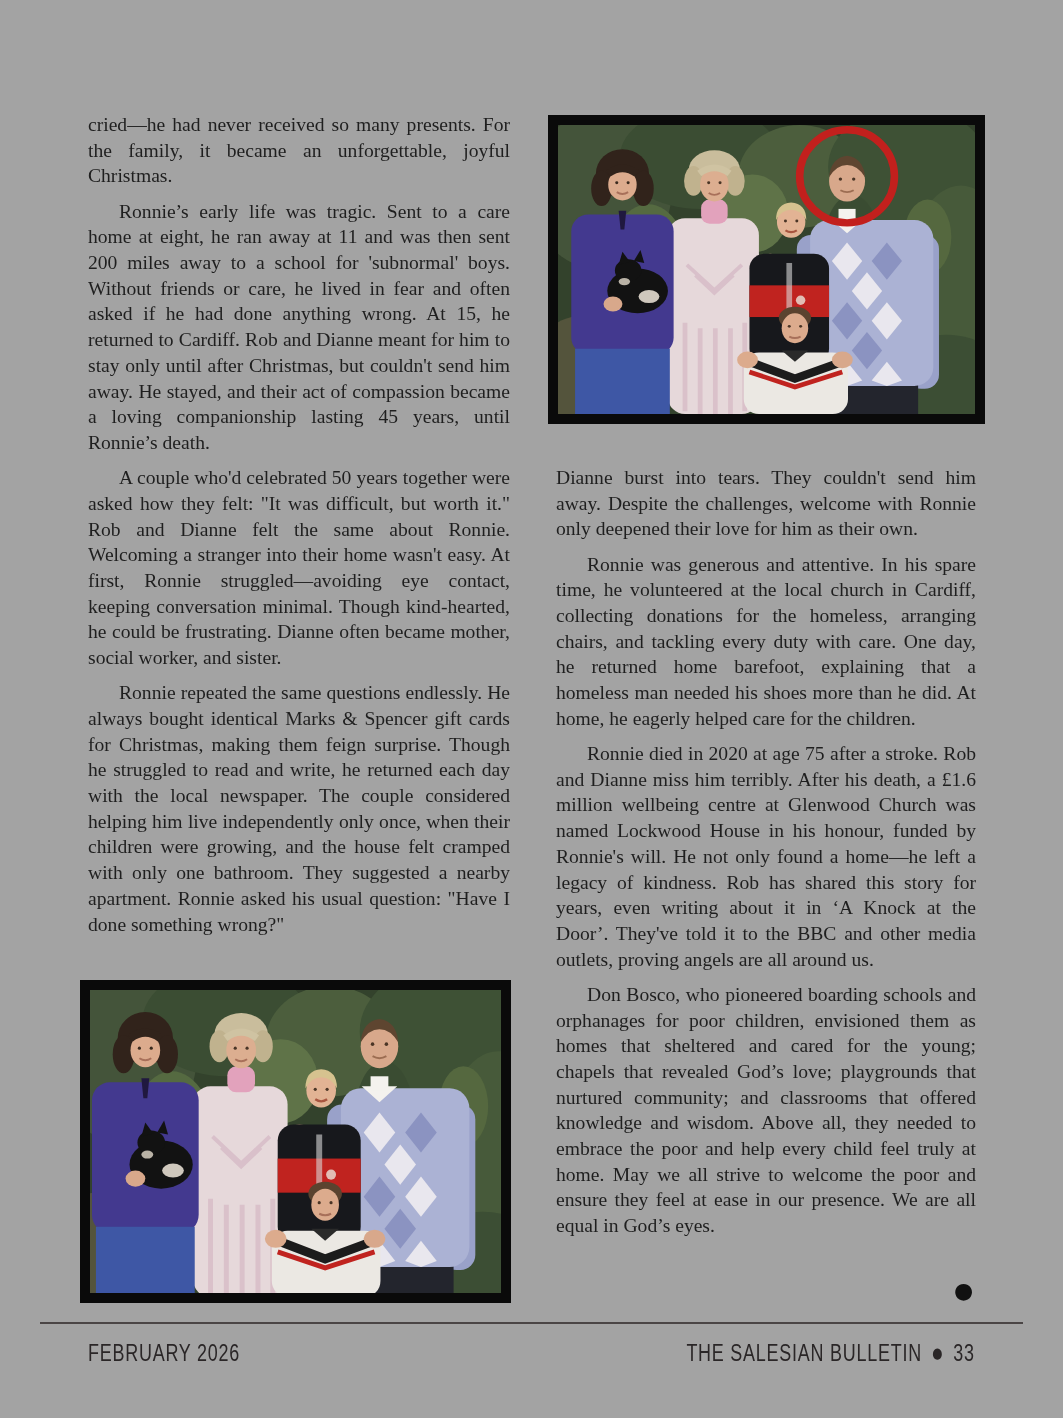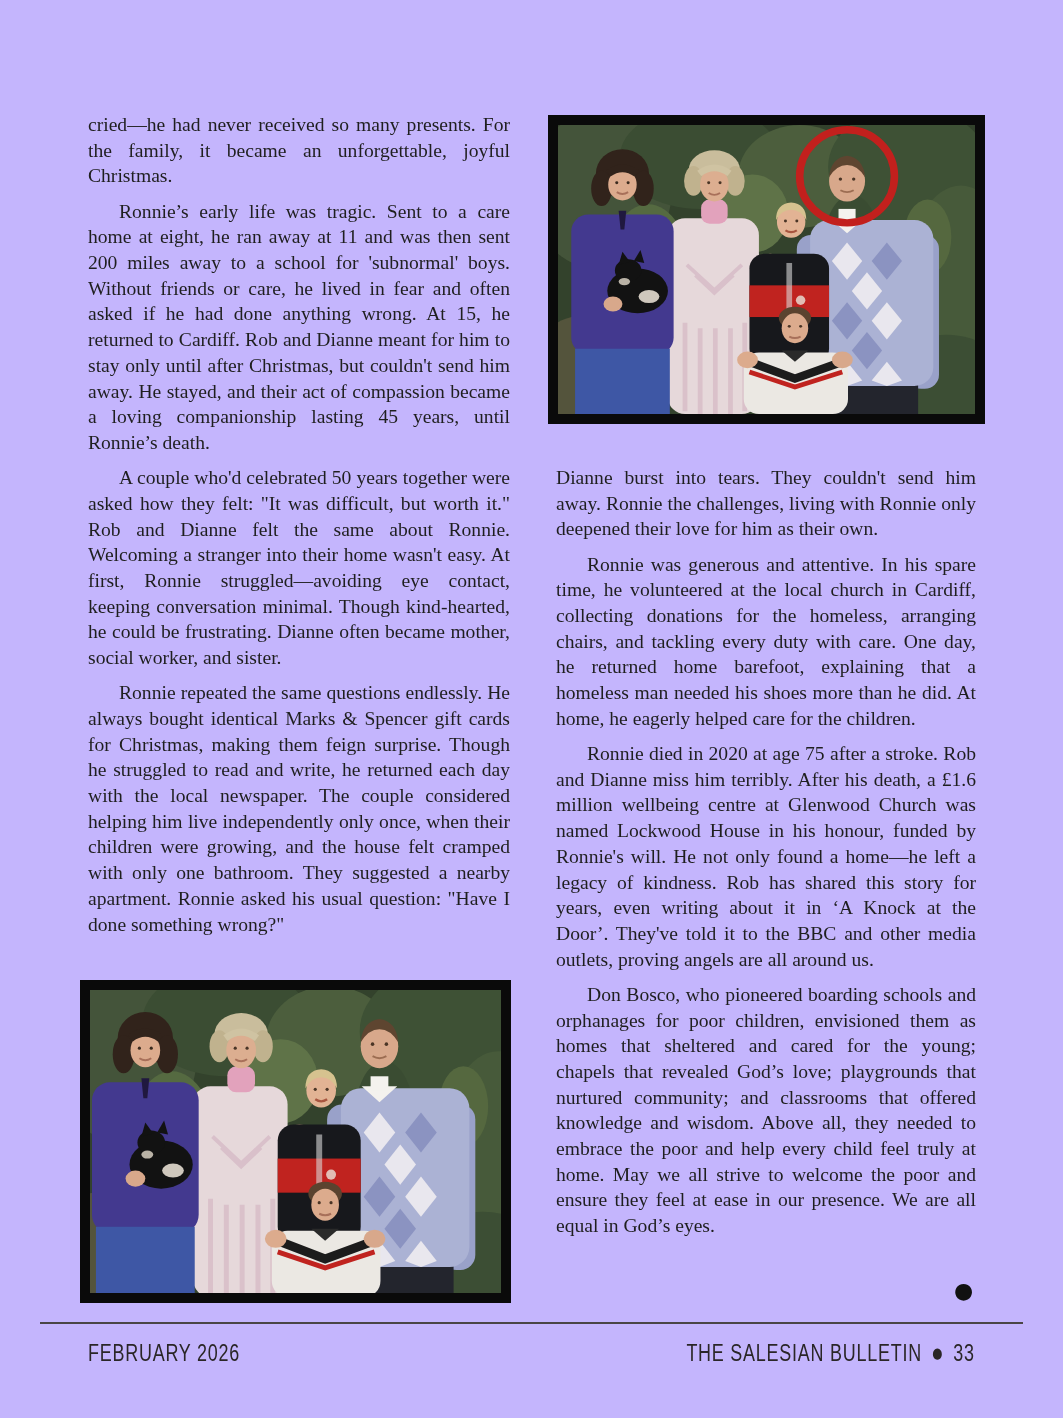--- a/index.html
+++ b/index.html
@@ -1,20 +1,20 @@
 <!DOCTYPE html>
 <html><head>
 <meta charset="utf-8">
 <title>The Salesian Bulletin — page 33</title>
 <style>
   html,body { margin:0; padding:0; }
   .page {
     position:relative;
     width:1063px; height:1418px;
-    background:#c4b5fd;
+    background:#a3a3a3;
     font-family:"Liberation Serif", serif;
     color:#1f1f1f;
     overflow:hidden;
   }
   .col {
     position:absolute;
     font-size:19.6px;
     line-height:25.7px;
     text-align:justify;
     text-align-last:left;
@@ -180,21 +180,21 @@
           <ellipse cx="300" cy="252" rx="11" ry="9" fill="#d8a88b"></ellipse>
           <ellipse cx="200" cy="252" rx="11" ry="9" fill="#dcab8d"></ellipse>
         </g>
       </defs>
       <use href="#family-scene"></use>
       <circle cx="305" cy="55" r="50" fill="none" stroke="#c2201d" stroke-width="8"></circle>
     </svg>
   </div>
 
   <div class="col" id="col-right">
-    <p class="cont">Dianne burst into tears. They couldn't send him away. Ronnie the challenges, living with Ronnie only deepened their love for him as their own.</p>
+    <p class="cont">Dianne burst into tears. They couldn't send him away. Despite the challenges, welcome with Ronnie only deepened their love for him as their own.</p>
     <p>Ronnie was generous and attentive. In his spare time, he volunteered at the local church in Cardiff, collecting donations for the homeless, arranging chairs, and tackling every duty with care. One day, he returned home barefoot, explaining that a homeless man needed his shoes more than he did. At home, he eagerly helped care for the children.</p>
     <p>Ronnie died in 2020 at age 75 after a stroke. Rob and Dianne miss him terribly. After his death, a £1.6 million wellbeing centre at Glenwood Church was named Lockwood House in his honour, funded by Ronnie's will. He not only found a home—he left a legacy of kindness. Rob has shared this story for years, even writing about it in ‘A Knock at the Door’. They've told it to the BBC and other media outlets, proving angels are all around us.</p>
     <p>Don Bosco, who pioneered boarding schools and orphanages for poor children, envisioned them as homes that sheltered and cared for the young; chapels that revealed God’s love; playgrounds that nurtured community; and classrooms that offered knowledge and wisdom. Above all, they needed to embrace the poor and help every child feel truly at home. May we all strive to welcome the poor and ensure they feel at ease in our presence. We are all equal in God’s eyes.</p>
   </div>
 
   <div class="photo" id="photo-bottom">
     <svg viewBox="12 4 416 302" preserveAspectRatio="none">
       <use href="#family-scene"></use>
     </svg>
   </div>

